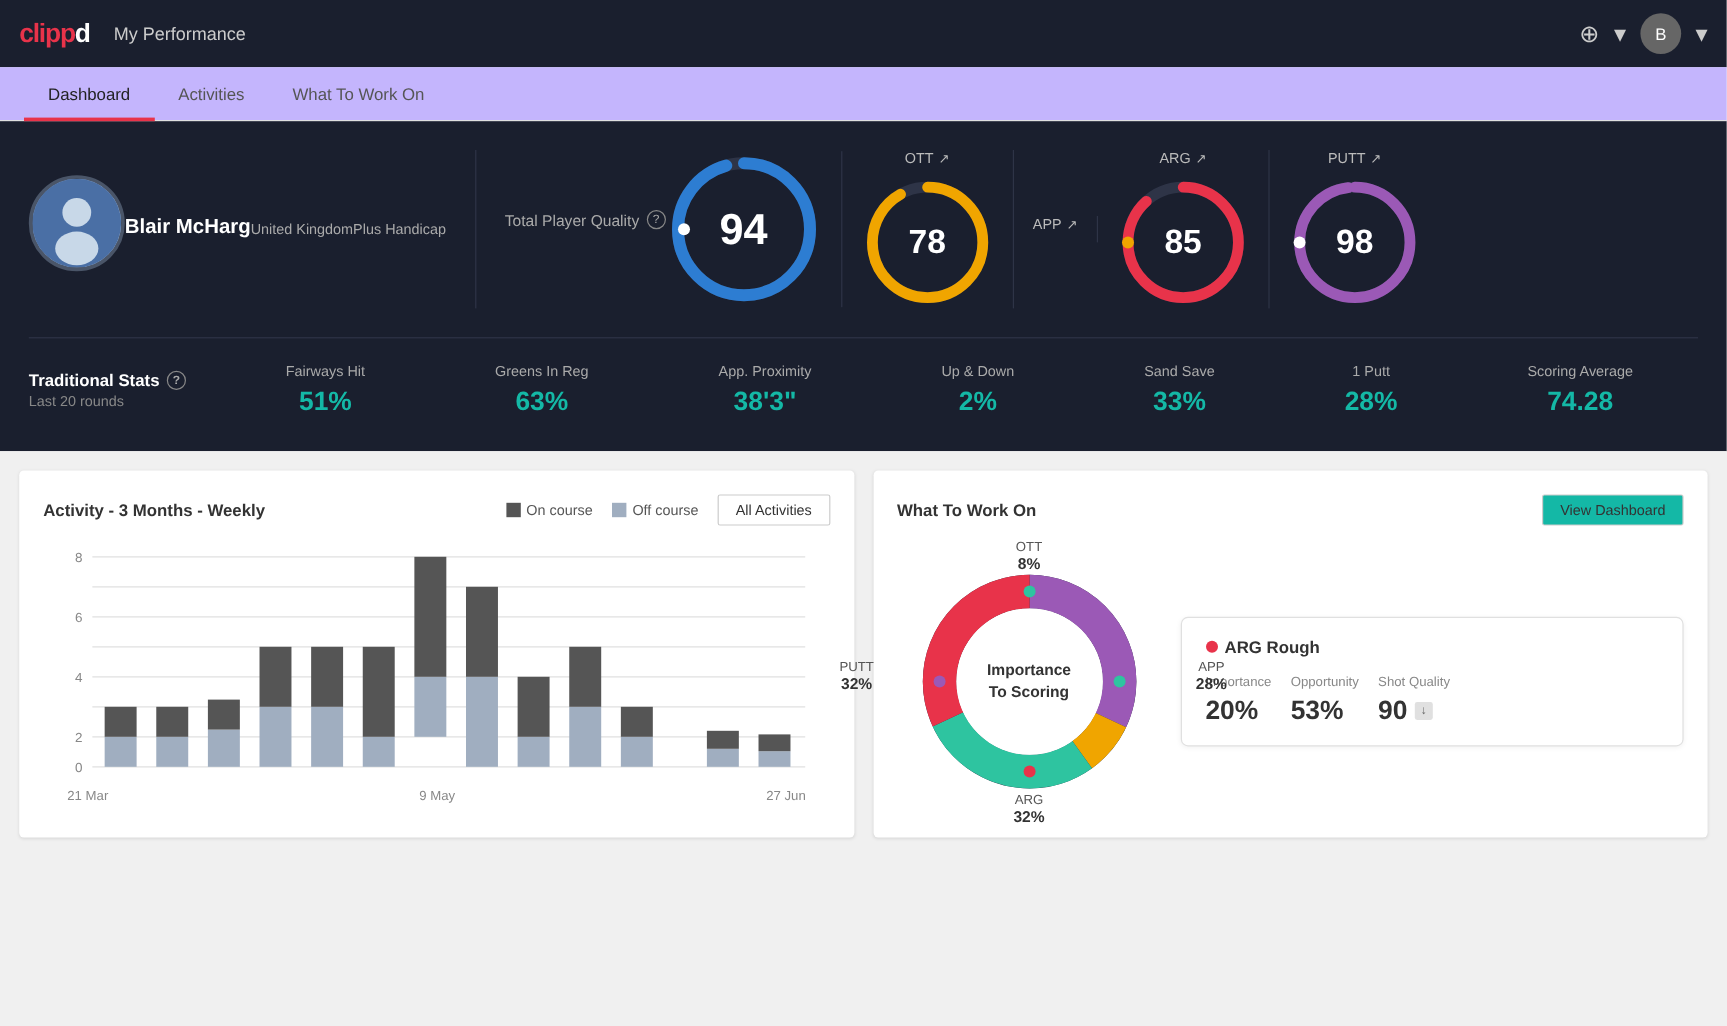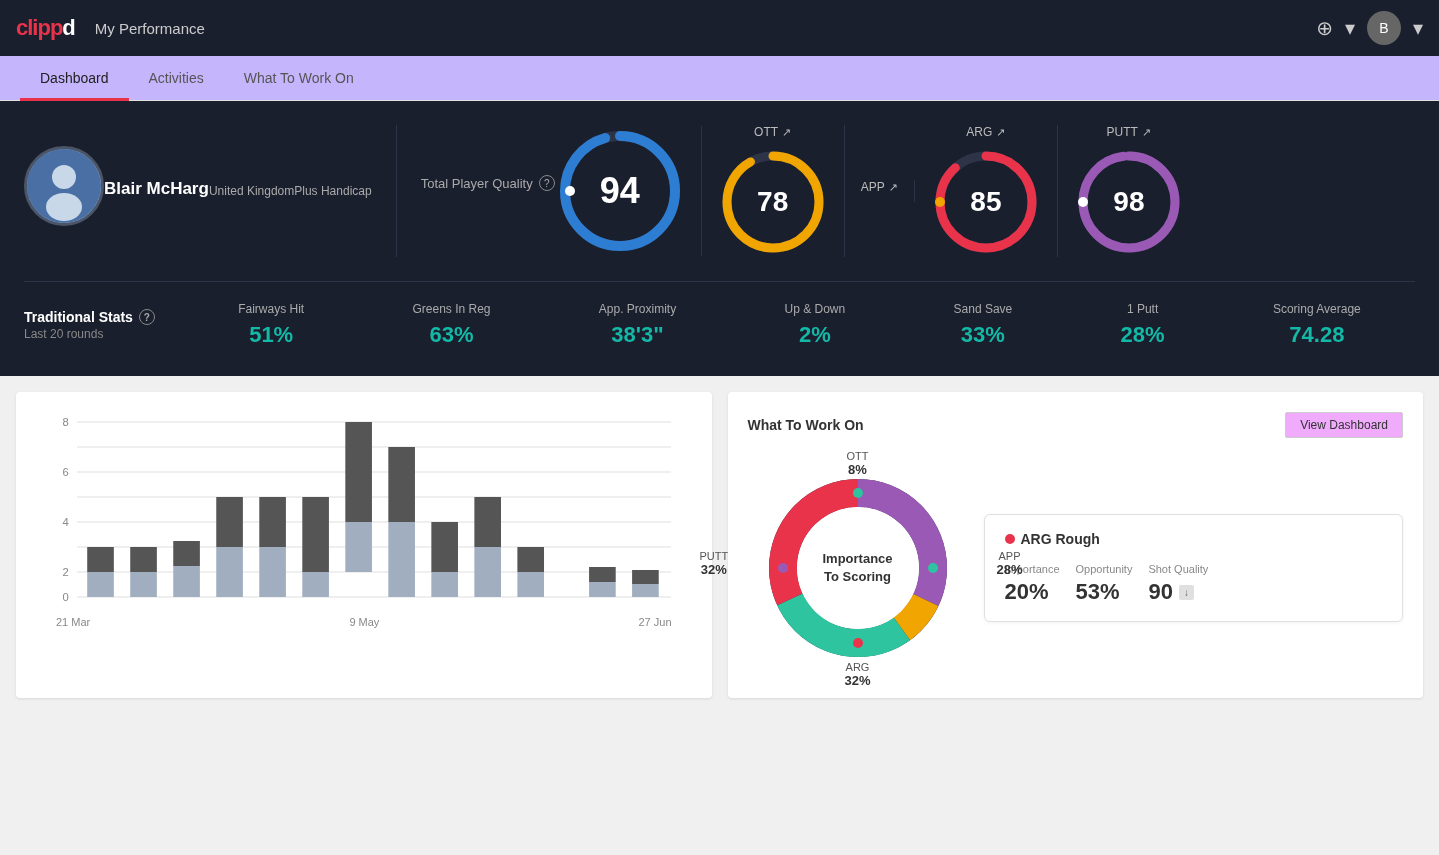--- a/index.html
+++ b/index.html
@@ -164,21 +164,21 @@
 
     .chart-area { position: relative; height: 200px; }
     .chart-svg { width: 100%; height: 100%; }
     .chart-labels { display: flex; justify-content: space-between; padding: 0 20px; margin-top: 4px; }
     .chart-label { font-size: 11px; color: #888; }
 
     
     .wtwo-header { display: flex; align-items: center; justify-content: space-between; margin-bottom: 20px; }
     .wtwo-title { font-size: 14px; font-weight: 600; color: #333; }
     .view-dashboard-btn {
-      border: 1px solid #ccc; background: #f0abfc; padding: 5px 14px;
+      border: 1px solid #ccc; background: #14b8a6; padding: 5px 14px;
       font-size: 12px; color: #333; cursor: pointer; border-radius: 2px;
     }
     .wtwo-body { display: flex; gap: 16px; align-items: center; }
     .donut-container { position: relative; width: 220px; height: 220px; flex-shrink: 0; }
     .donut-center-text {
       position: absolute; top: 50%; left: 50%; transform: translate(-50%, -50%);
       text-align: center; font-size: 13px; font-weight: 600; color: #333; line-height: 1.4;
     }
 
     .info-card {
@@ -343,20 +343,36 @@
         <div class="stat-item-label">Scoring Average</div>
         <div class="stat-item-value">74.28</div>
       </div>
     </div>
   </div>
 </div>
 
 <div class="lower-section">
 
   <div class="panel panel-left">
+    <div class="chart-header">
+      <div class="chart-title">Activity - 3 Months - Weekly</div>
+      <div style="display:flex;align-items:center;gap:16px;">
+        <div class="legend">
+          <div class="legend-item">
+            <div class="legend-swatch" style="background:#555;"></div>
+            <span>On course</span>
+          </div>
+          <div class="legend-item">
+            <div class="legend-swatch" style="background:#a0aec0;"></div>
+            <span>Off course</span>
+          </div>
+        </div>
+        <button class="all-activities-btn">All Activities</button>
+      </div>
+    </div>
     <div class="chart-area">
       <svg class="chart-svg" viewBox="0 0 640 200" preserveAspectRatio="none">
 
         <line x1="40" y1="10" x2="620" y2="10" stroke="#e0e0e0" stroke-width="1"></line>
         <line x1="40" y1="35" x2="620" y2="35" stroke="#e0e0e0" stroke-width="1"></line>
         <line x1="40" y1="60" x2="620" y2="60" stroke="#e0e0e0" stroke-width="1"></line>
         <line x1="40" y1="85" x2="620" y2="85" stroke="#e0e0e0" stroke-width="1"></line>
         <line x1="40" y1="110" x2="620" y2="110" stroke="#e0e0e0" stroke-width="1"></line>
         <line x1="40" y1="135" x2="620" y2="135" stroke="#e0e0e0" stroke-width="1"></line>
         <line x1="40" y1="160" x2="620" y2="160" stroke="#e0e0e0" stroke-width="1"></line>

